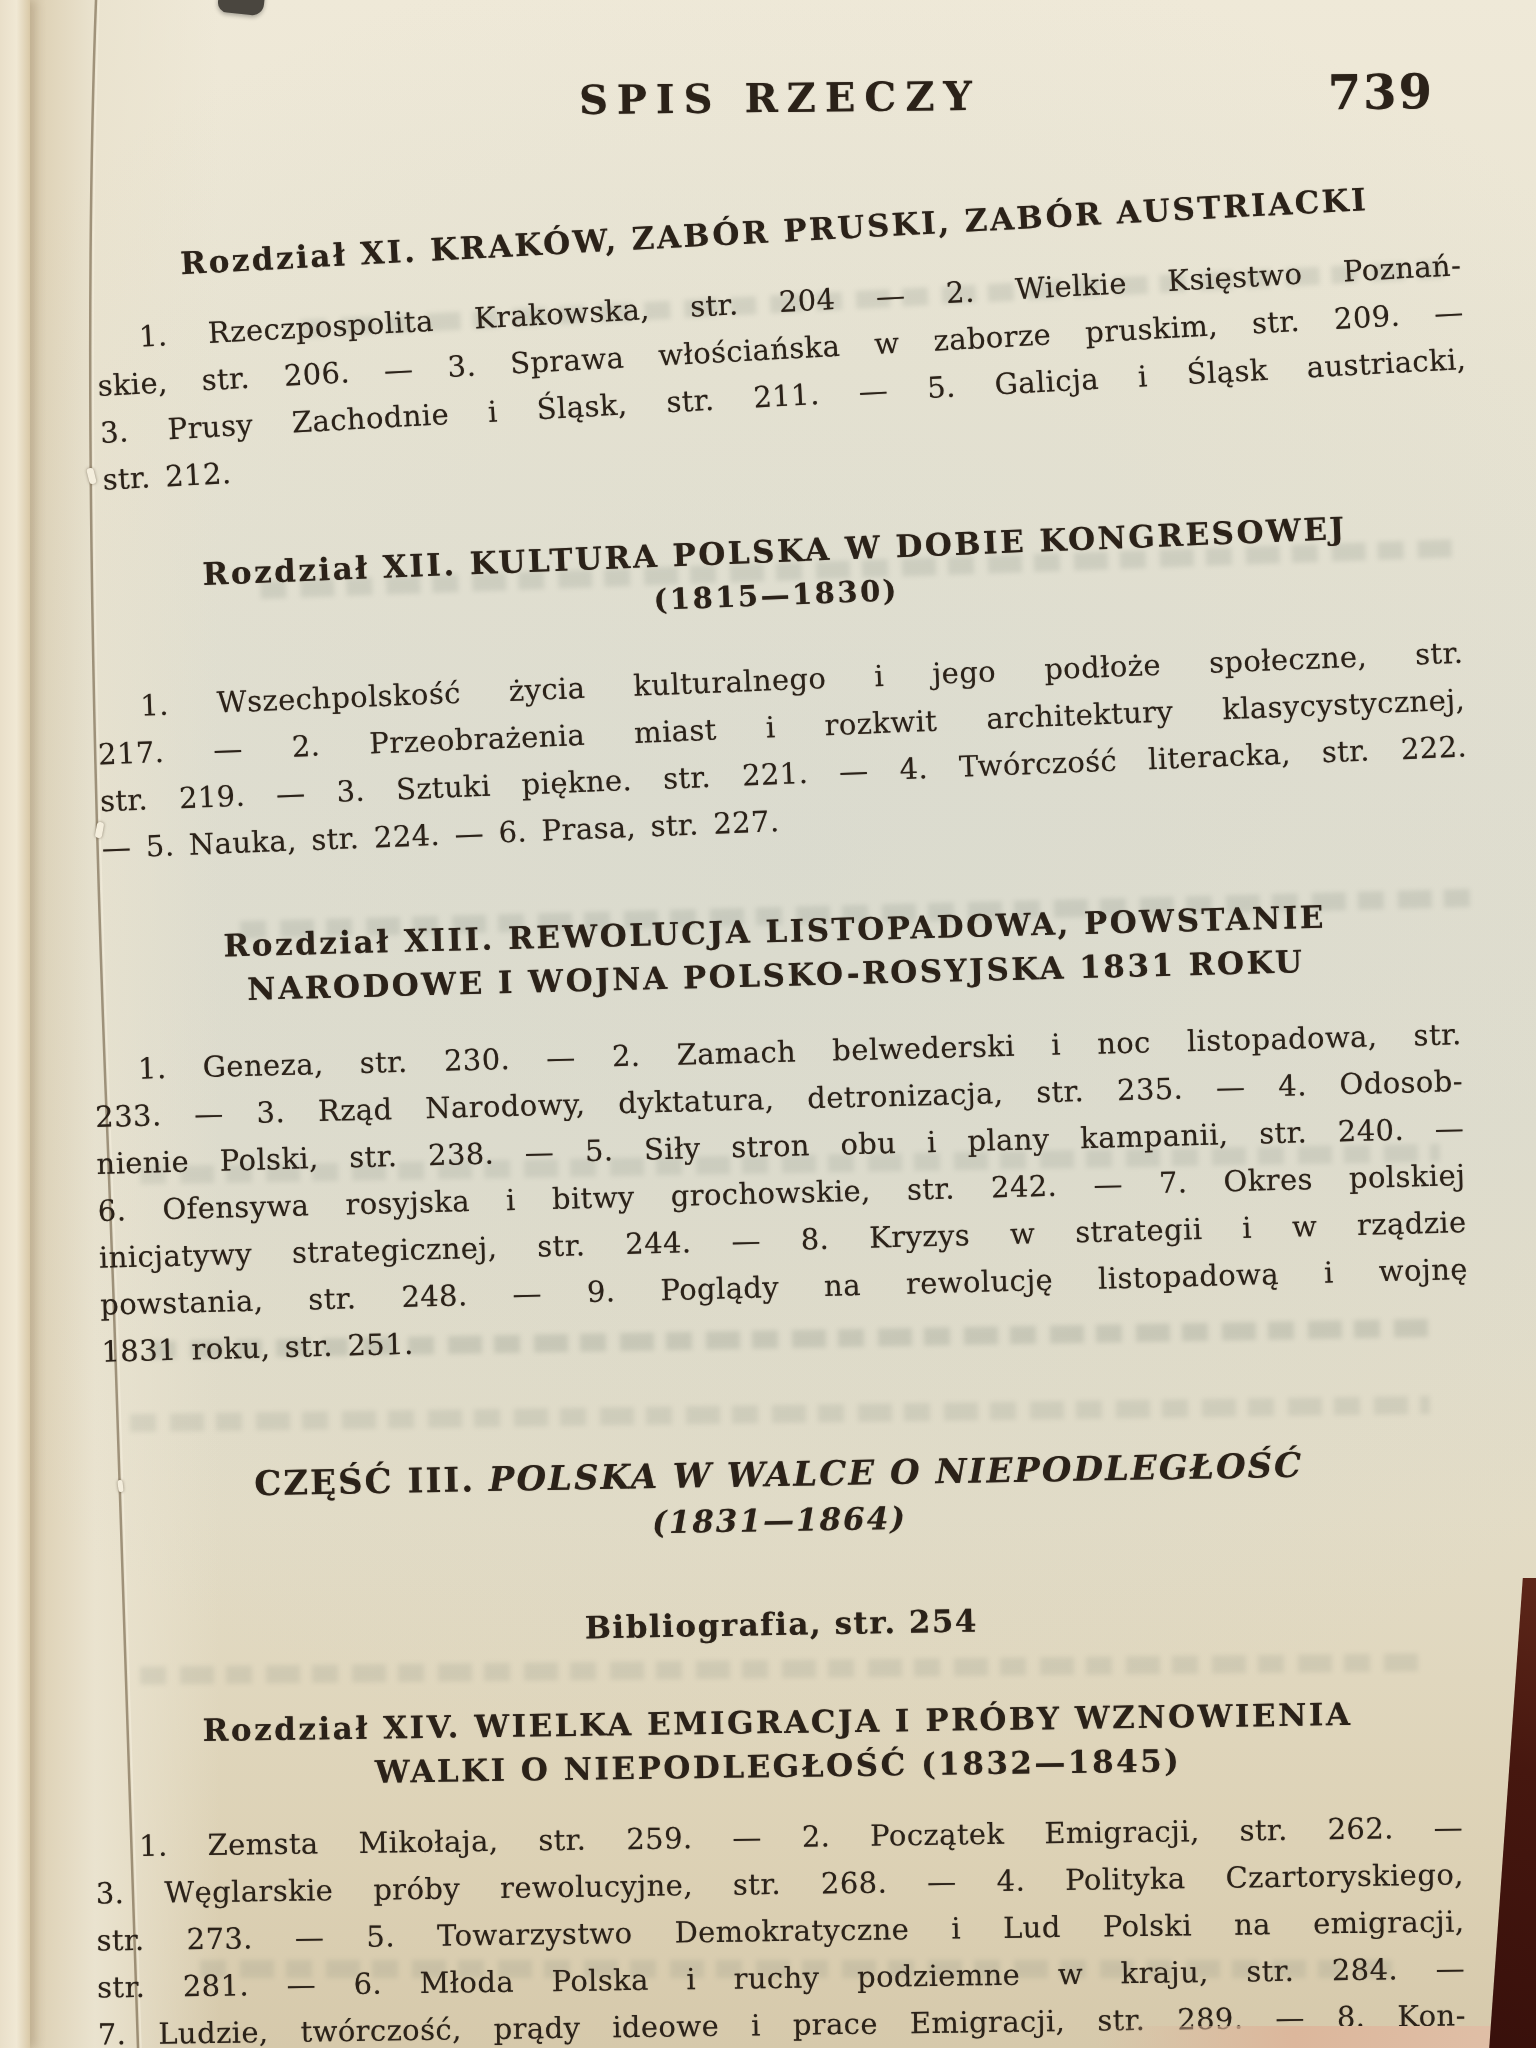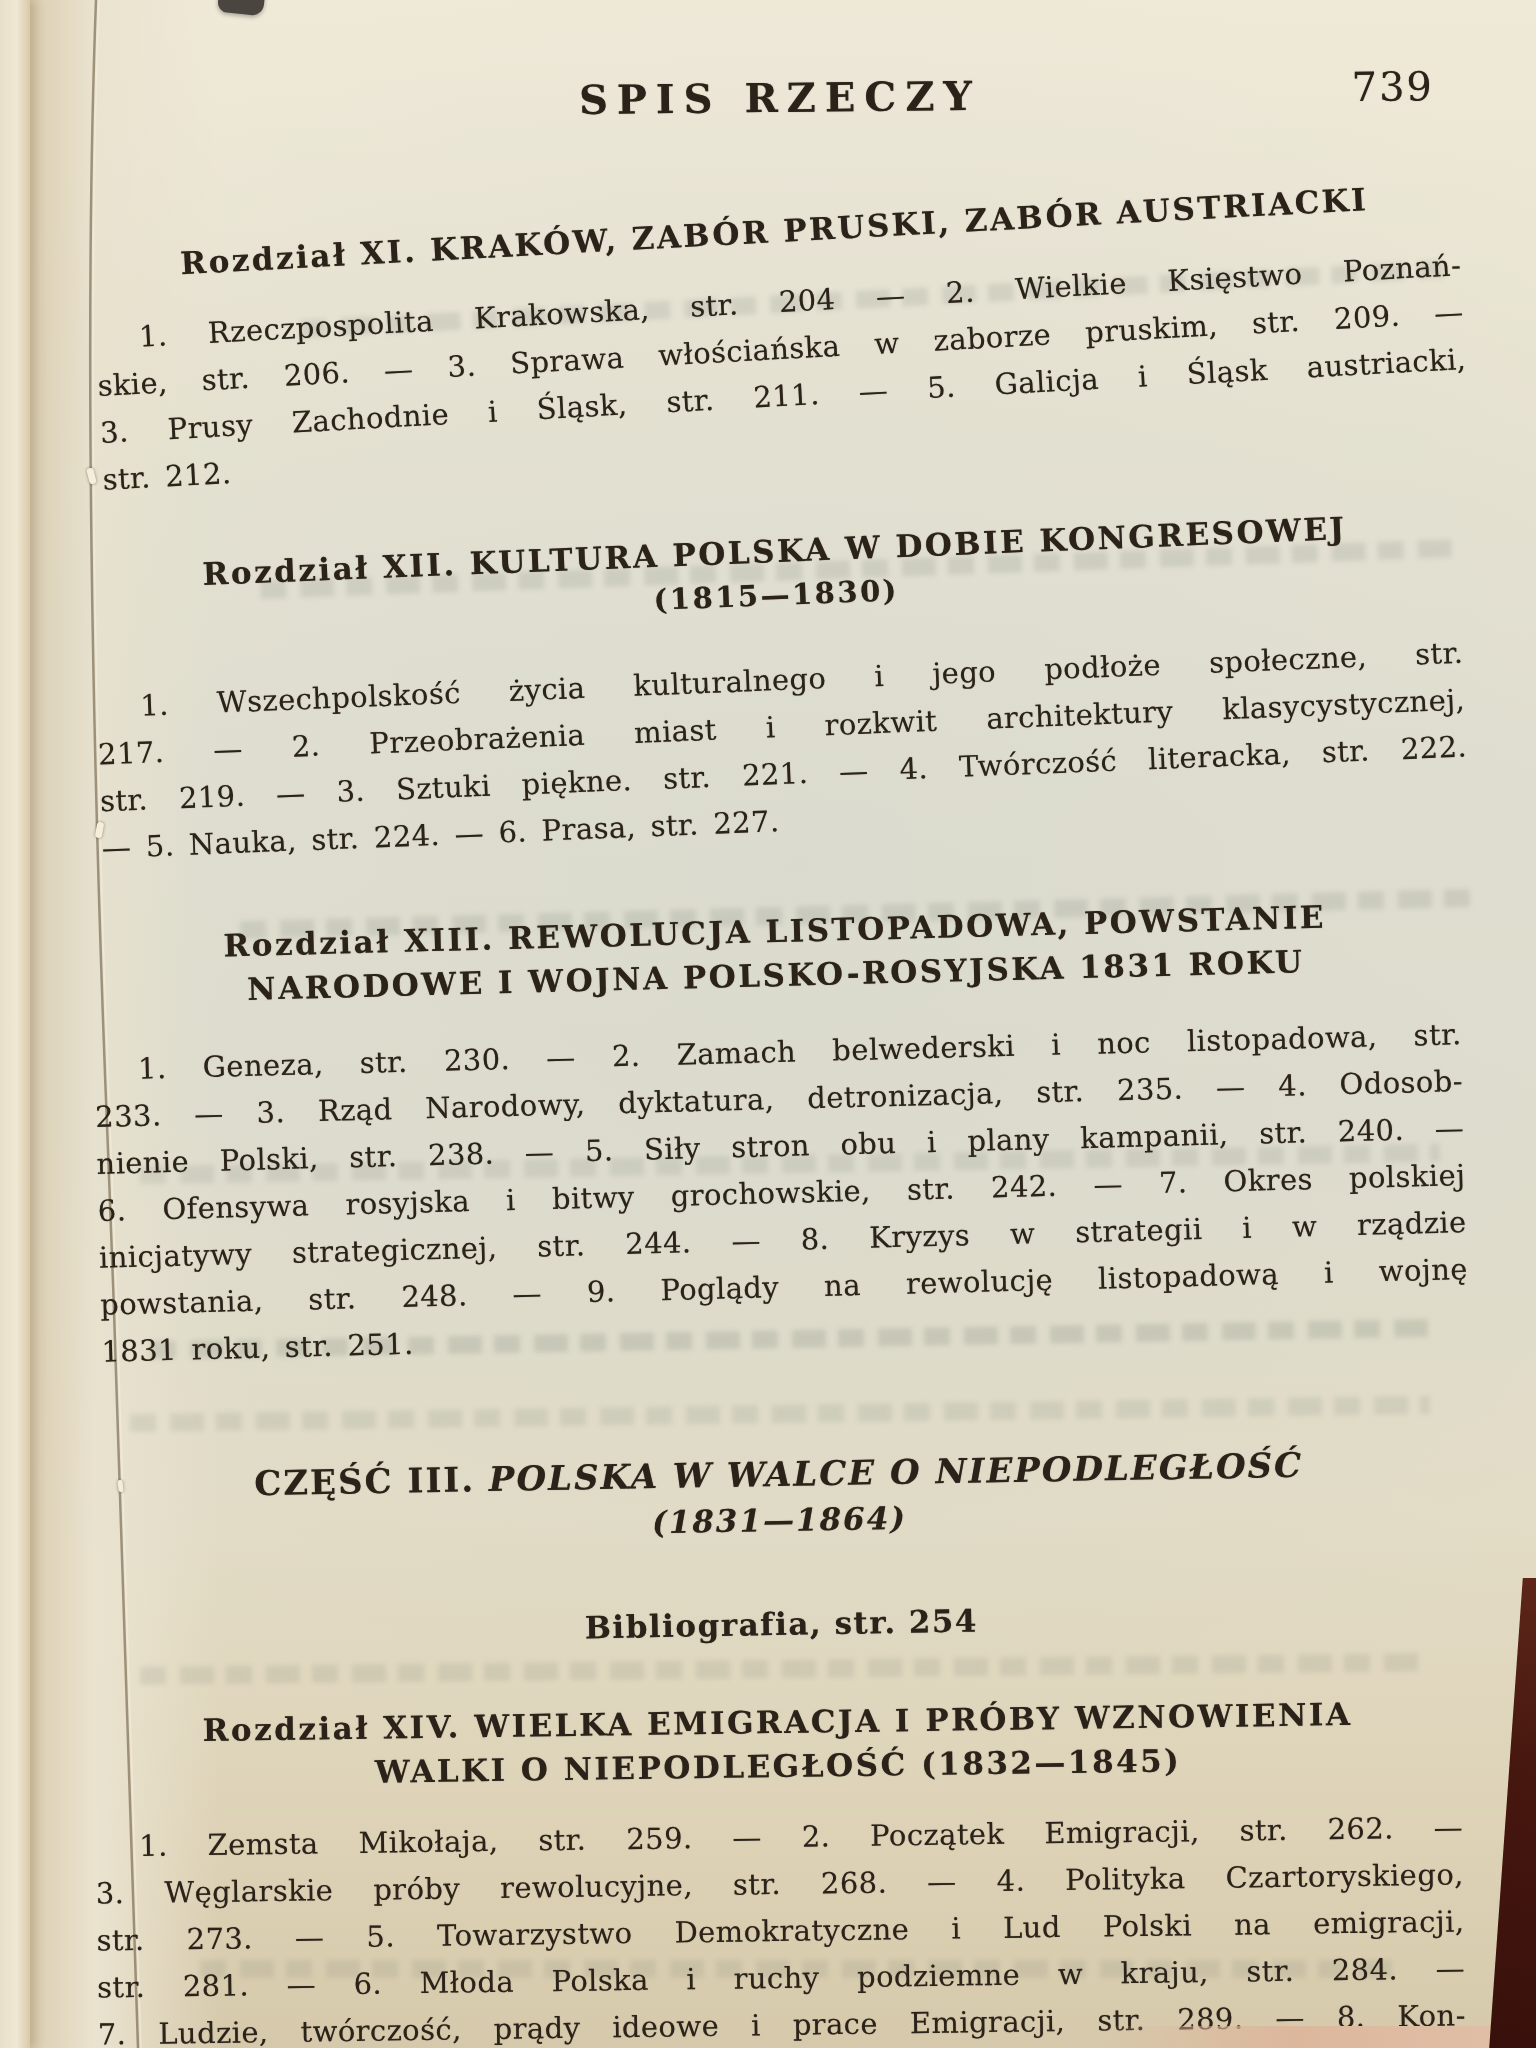--- a/index.html
+++ b/index.html
@@ -64,21 +64,21 @@
   .tilt{transform-origin:50% 50%;}
   .page-head{
     display:flex;align-items:baseline;justify-content:center;position:relative;
     margin-top:74px;
   }
   .page-title{
     font-size:40px;font-weight:bold;letter-spacing:9px;
     text-shadow:0 0 1px rgba(43,34,25,.55);
   }
   .page-num{
-    position:absolute;right:30px;top:-4px;font-size:40px;font-weight:normal;letter-spacing:2px;
+    position:absolute;right:30px;top:-4px;font-size:48px;font-weight:bold;letter-spacing:2px;
     text-shadow:0 0 1px rgba(43,34,25,.5);
   }
   .heading{
     text-align:center;font-weight:bold;font-size:31px;line-height:44px;
     letter-spacing:2.5px;text-shadow:0 0 1px rgba(43,34,25,.5);
   }
   .part-heading{
     text-align:center;font-weight:bold;font-size:34px;line-height:48px;
     letter-spacing:2px;text-shadow:0 0 1px rgba(43,34,25,.5);
   }

